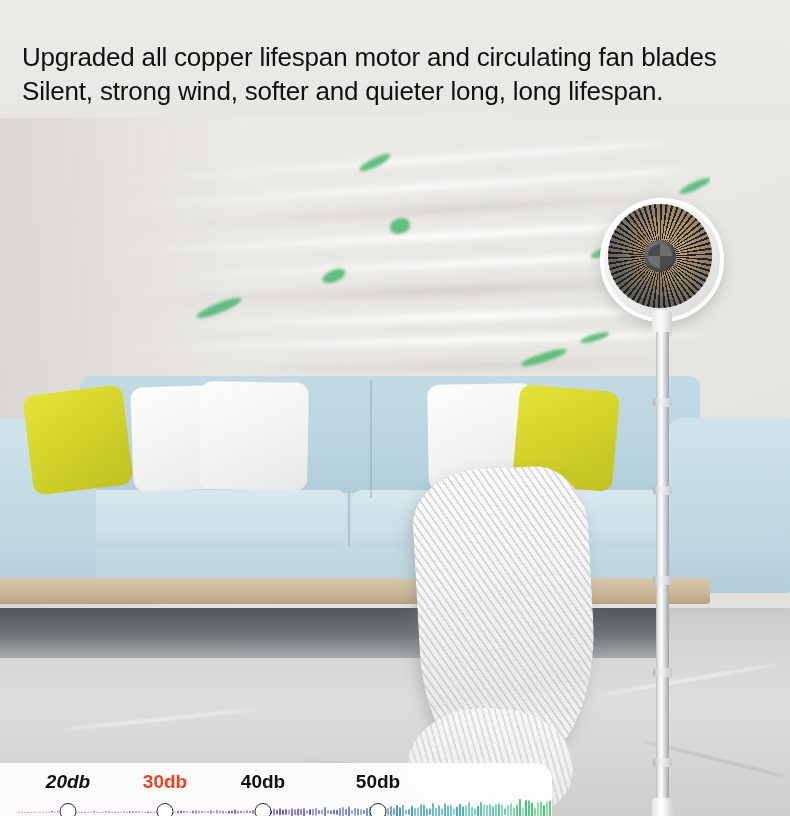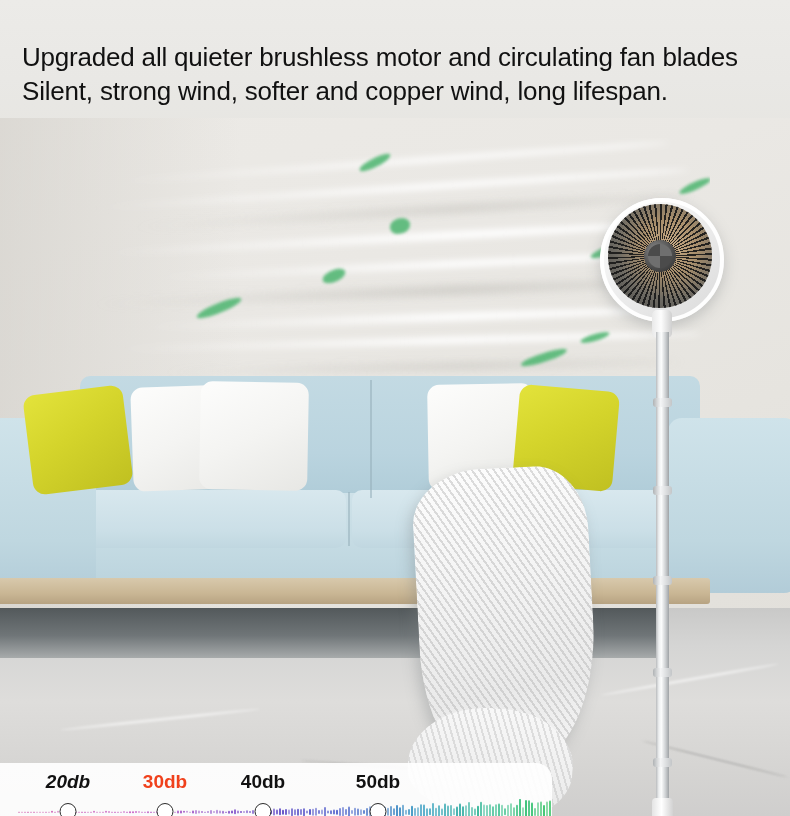--- a/index.html
+++ b/index.html
@@ -194,22 +194,22 @@
     background:#ffffff;border:1.6px solid #2b2b2b;box-sizing:border-box;
     transform:translateX(-50%);
   }
 </style>
 </head>
 <body>
 
 <div class="page">
 
   <div class="headline">
-    <div class="headline-line">Upgraded all quieter brushless motor and circulating fan blades</div>
-    <div class="headline-line">Silent, strong wind, softer and copper wind, long lifespan.</div>
+    <div class="headline-line">Upgraded all copper lifespan motor and circulating fan blades</div>
+    <div class="headline-line">Silent, strong wind, softer and quieter long, long lifespan.</div>
   </div>
 
   <div class="scene">
 
     <div class="wall"></div>
     <div class="wall-shade"></div>
 
     <div class="airflow" id="airflow">
         <div class="streak" style="left: 20px; top: 22px; width: 560px; height: 5px; transform: rotate(-4deg);"></div>
         <div class="streak" style="left: 0px; top: 48px; width: 600px; height: 6px; transform: rotate(-3.65deg);"></div>

